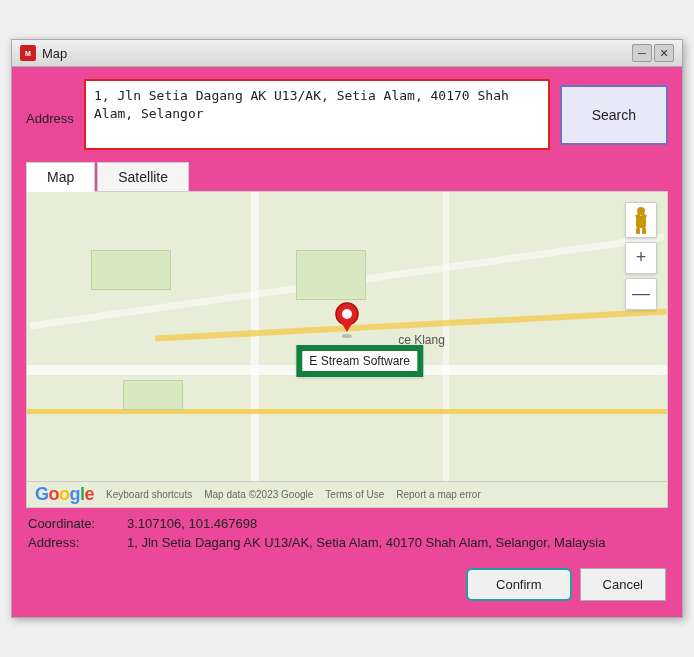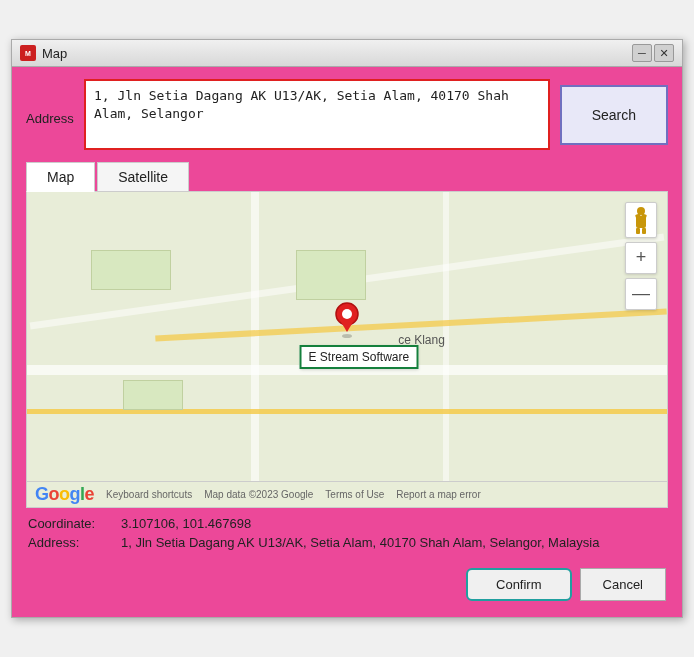--- a/index.html
+++ b/index.html
@@ -192,21 +192,21 @@
       background: rgba(0,0,0,0.2);
       border-radius: 50%;
       margin-top: 2px;
     }
     .map-label {
       position: absolute;
       left: 50%;
       top: 53%;
       transform: translateX(-40%);
       background: white;
-      border: 2px solid #15803d;
+      border: 6px solid #15803d;
       padding: 3px 7px;
       font-size: 12px;
       color: #222;
       white-space: nowrap;
       box-shadow: 0 1px 3px rgba(0,0,0,0.15);
     }
     .place-name {
       position: absolute;
       left: 58%;
       top: 49%;
@@ -240,21 +240,21 @@
       color: #666;
       cursor: pointer;
       text-decoration: none;
       font-size: 10px;
     }
     .info-section {
       padding: 8px 2px 10px 2px;
     }
     .info-row {
       display: flex;
-      gap: 3px;
+      gap: 9px;
       margin-bottom: 4px;
       font-size: 13px;
     }
     .info-key {
       min-width: 90px;
       color: #222;
       font-weight: 400;
     }
     .info-val {
       color: #222;

